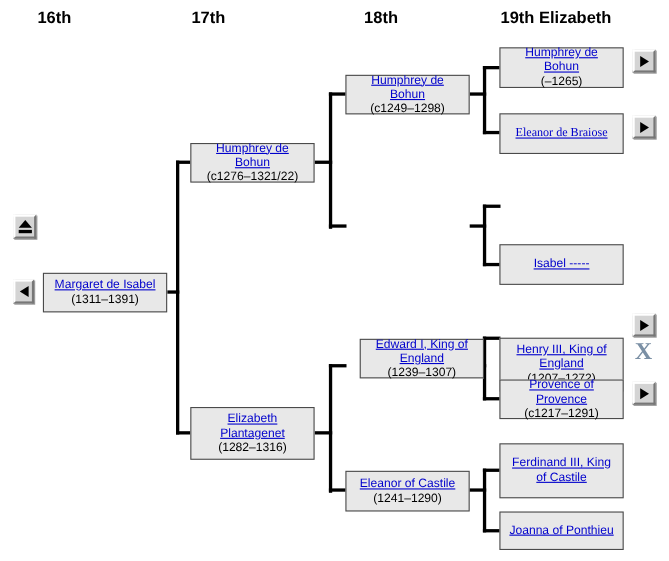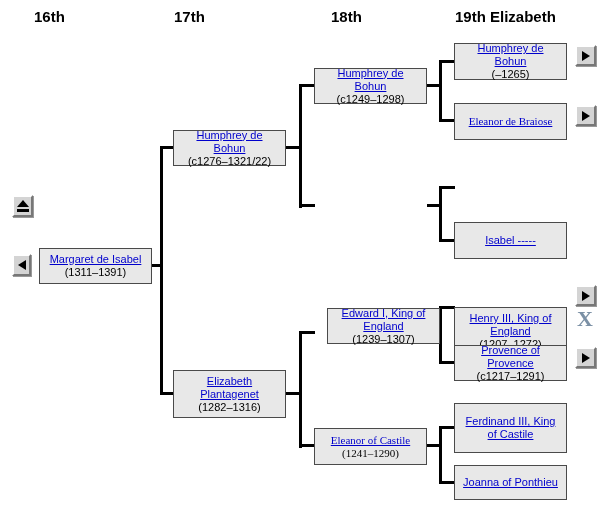--- a/index.html
+++ b/index.html
@@ -114,21 +114,21 @@
     <span class="pname">Humphrey de Bohun</span>
     <span class="pdates">(c1249–1298)</span>
   </div>
 
 
   <div class="pbox" style="left:314px;top:308px;height:36px;margin-left:13px;">
     <span class="pname">Edward I, King of England</span>
     <span class="pdates">(1239–1307)</span>
   </div>
 
-  <div class="pbox" style="left:314px;top:428px;height:37px;font-family:Liberation Serif, serif;">
+  <div class="pbox" style="left:314px;top:428px;height:37px;">
     <span class="pname">Eleanor of Castile</span>
     <span class="pdates">(1241–1290)</span>
   </div>
 
   <div class="pbox" style="left:454px;top:43px;height:37px;">
     <span class="pname">Humphrey de Bohun</span>
     <span class="pdates">(–1265)</span>
   </div>
 
   <div class="pbox" style="left:454px;top:103px;height:37px;font-family:Liberation Serif, serif;">

